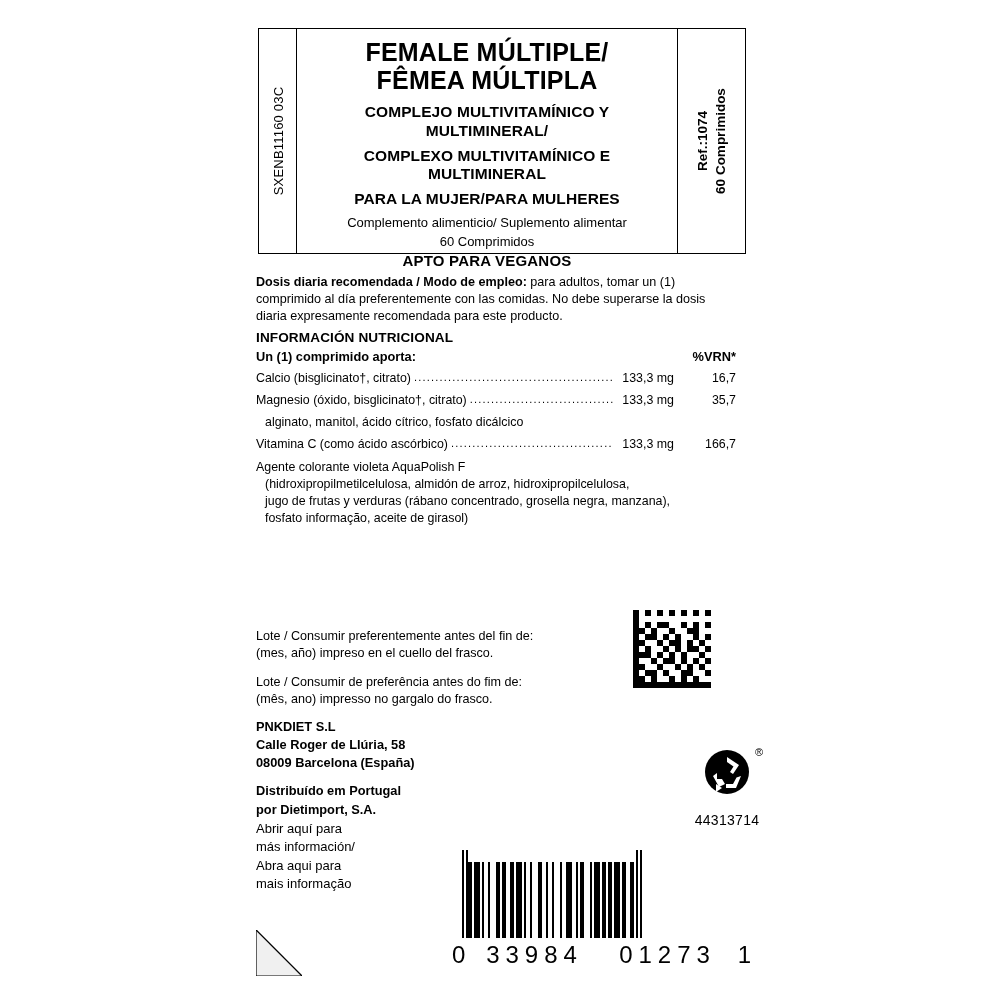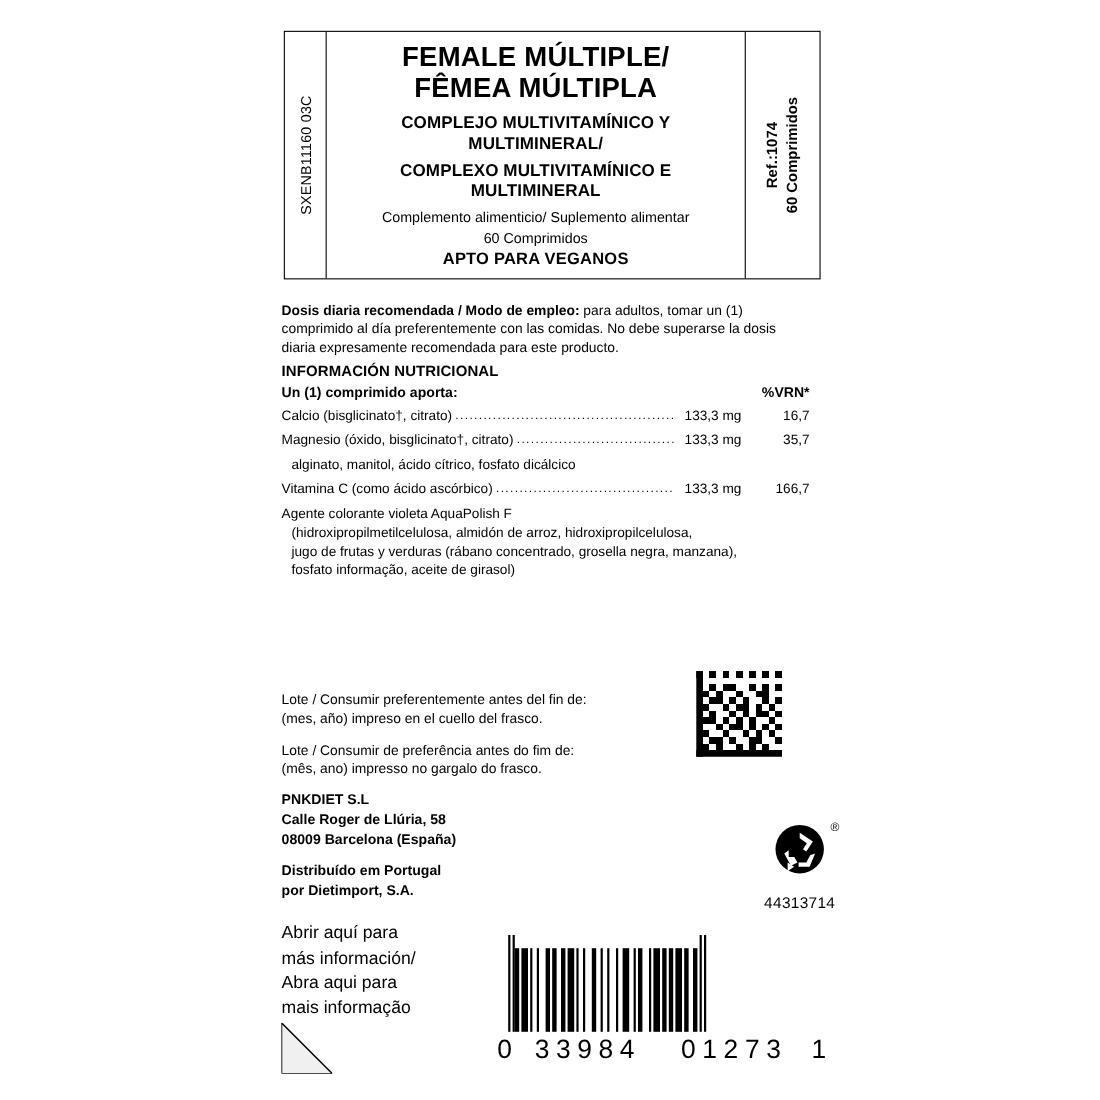--- a/index.html
+++ b/index.html
@@ -172,23 +172,23 @@
     font-size: 12.8px;
     font-weight: bold;
     line-height: 1.42;
   }
   .addr-distrib {
     margin-top: 10px;
     font-weight: bold;
   }
   .open-here {
     position: absolute;
-    left: 256px; top: 838px;
+    left: 256px; top: 820px;
     width: 220px;
-    font-size: 16px;
+    font-size: 13px;
     line-height: 1.42;
   }
 
   
   .datamatrix {
     position: absolute;
     left: 633px; top: 610px;
     width: 78px; height: 78px;
   }
   .datamatrix svg { display: block; }
@@ -255,20 +255,21 @@
 
   <div class="banner">
     <div class="banner-left">
       <div class="vertical-code">SXENB11160 03C</div>
     </div>
     <div class="banner-center">
       <div class="title-main">FEMALE MÚLTIPLE/</div>
       <div class="title-main">FÊMEA MÚLTIPLA</div>
       <div class="title-sub">COMPLEJO MULTIVITAMÍNICO Y MULTIMINERAL/</div>
       <div class="title-sub2">COMPLEXO MULTIVITAMÍNICO E MULTIMINERAL</div>
+      <div class="title-sub2">PARA LA MUJER/PARA MULHERES</div>
       <div class="title-small">Complemento alimenticio/ Suplemento alimentar</div>
       <div class="title-small2">60 Comprimidos</div>
       <div class="title-vegan">APTO PARA VEGANOS</div>
     </div>
     <div class="banner-right">
       <div class="vertical-ref">
         <span>Ref.:1074</span><br>
         <span>60 Comprimidos</span>
       </div>
     </div>

